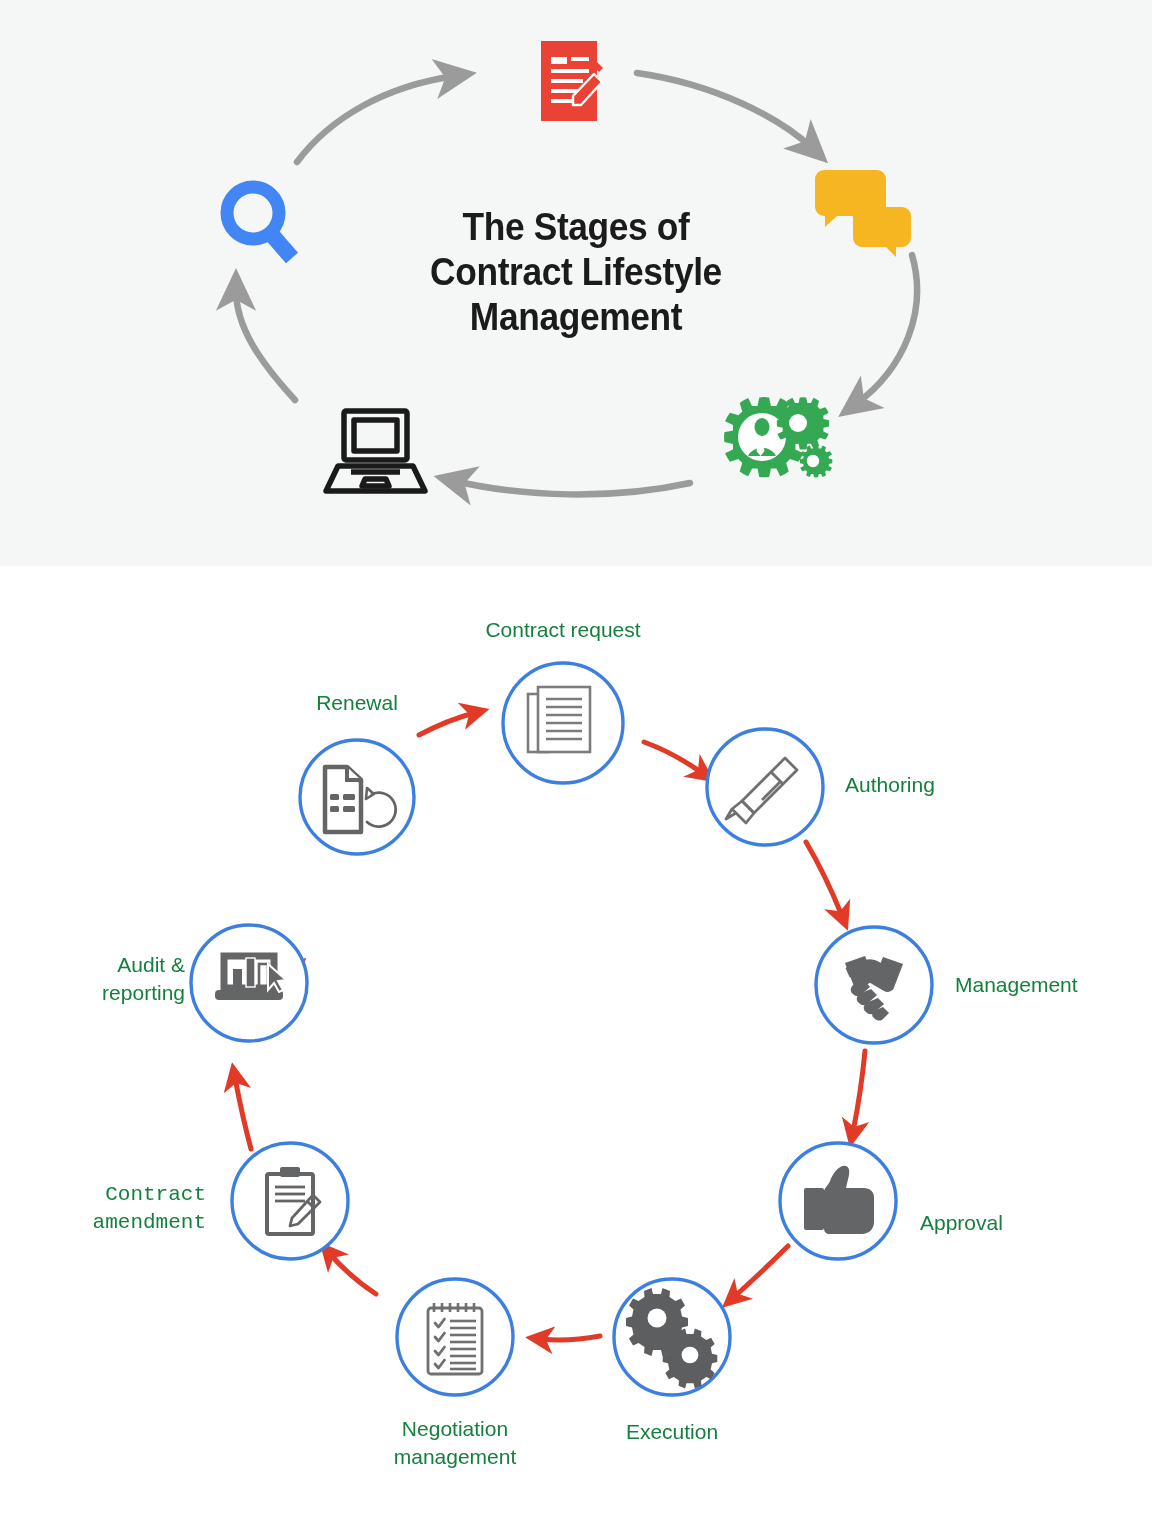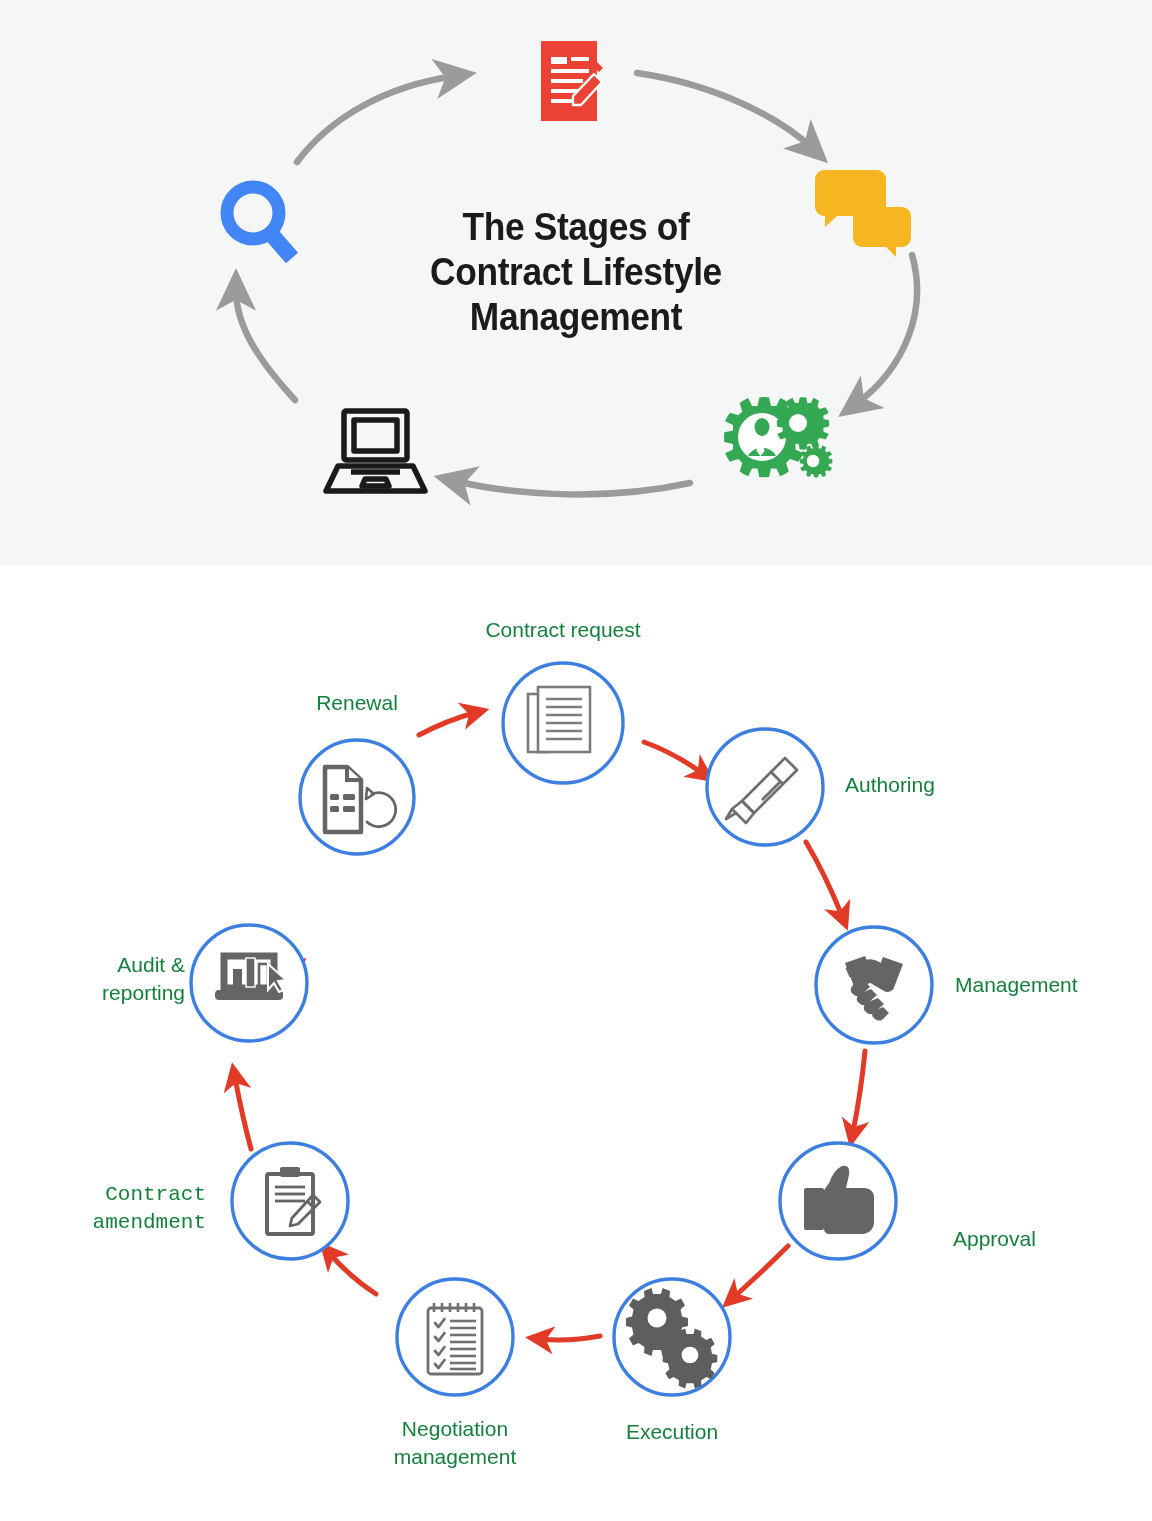--- a/index.html
+++ b/index.html
@@ -349,21 +349,21 @@
         <path d="M367,222 l7,6 -8,5 z" fill="none" stroke="#646567" stroke-width="2.6" stroke-linejoin="round"></path>
       </g>
     </svg>
 
     <div class="stage-label lbl-center" style="left:563px; top:50px;">Contract request</div>
 
     <div class="stage-label lbl-right" style="left:845px; top:205px;">Authoring</div>
 
     <div class="stage-label lbl-right" style="left:955px; top:405px;">Management</div>
 
-    <div class="stage-label lbl-right" style="left:920px; top:659px;margin-left:33px;">Approval</div>
+    <div class="stage-label lbl-right" style="left:920px; top:643px;">Approval</div>
 
     <div class="stage-label lbl-center" style="left:672px; top:852px;">Execution</div>
 
     <div class="stage-label lbl-center" style="left:455px; top:849px;">Negotiation
 management</div>
 
     <div class="stage-label lbl-left" style="left:206px; top:615px;font-family:Liberation Mono, monospace;">Contract
 amendment</div>
 
     <div class="stage-label lbl-left" style="left:165px; top:385px;margin-left:20px;">Audit &amp;

